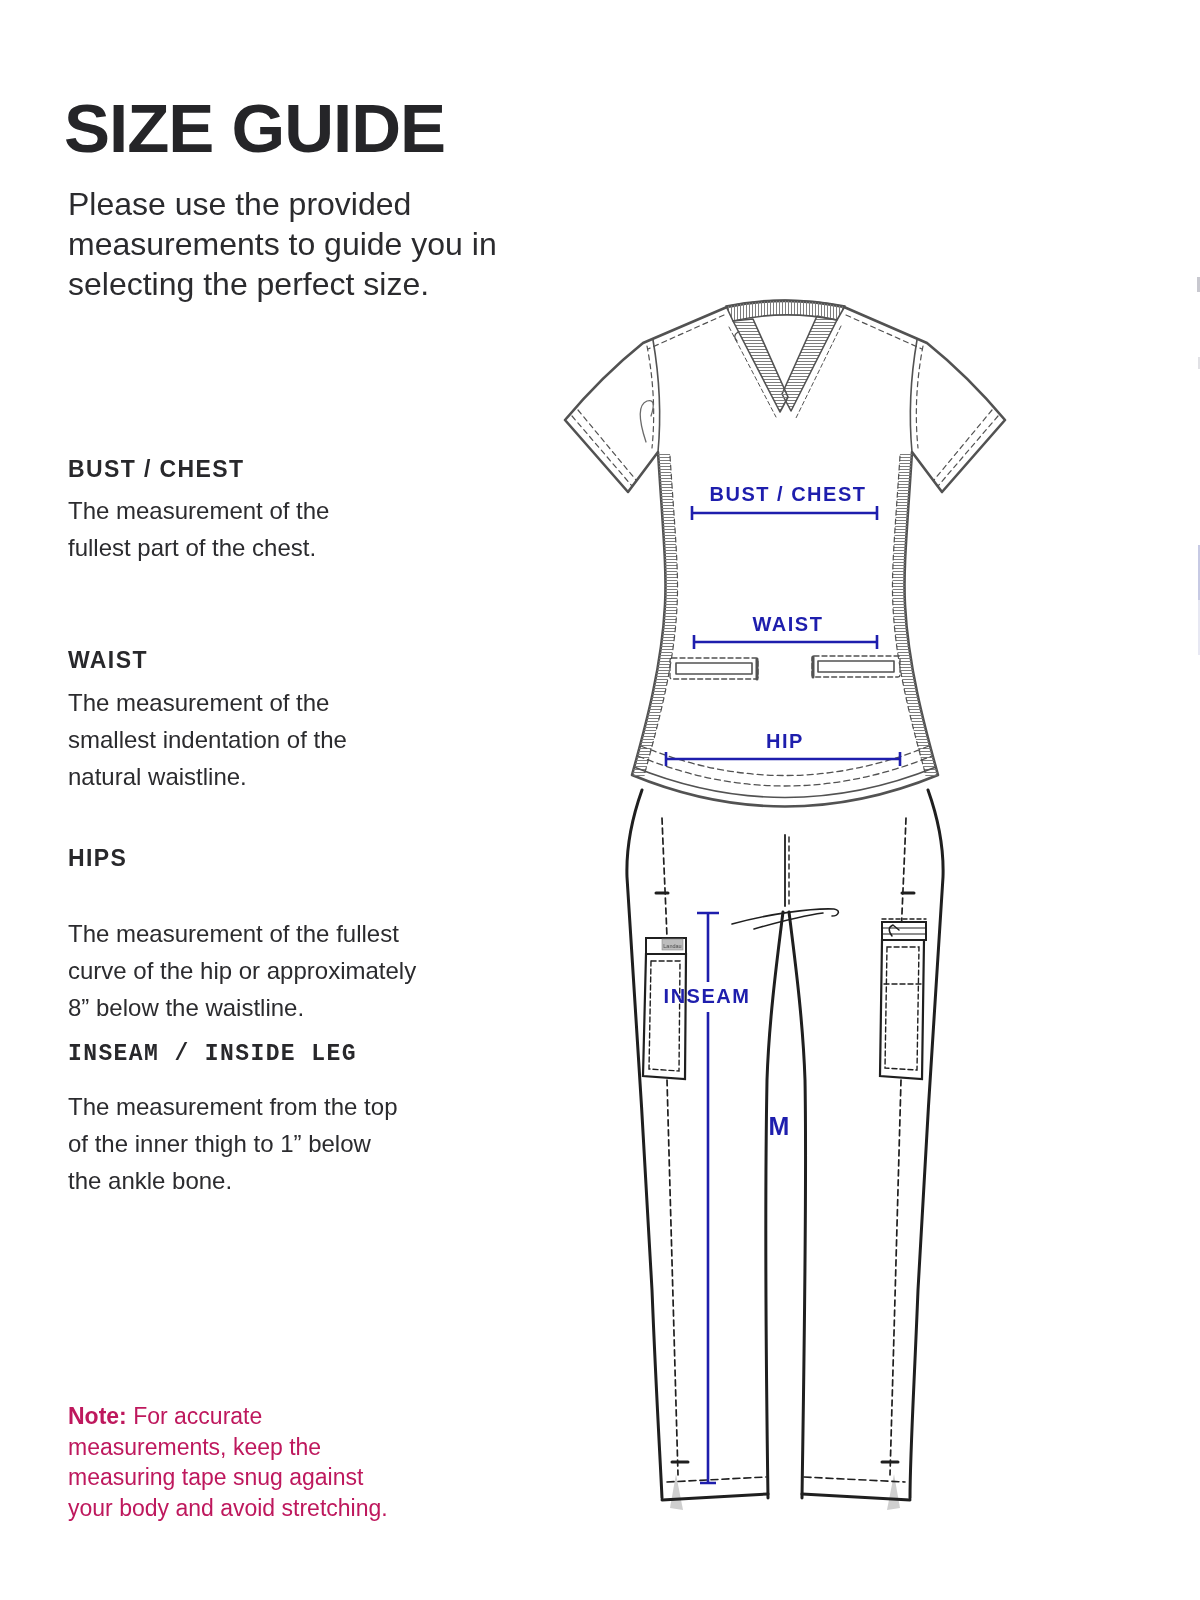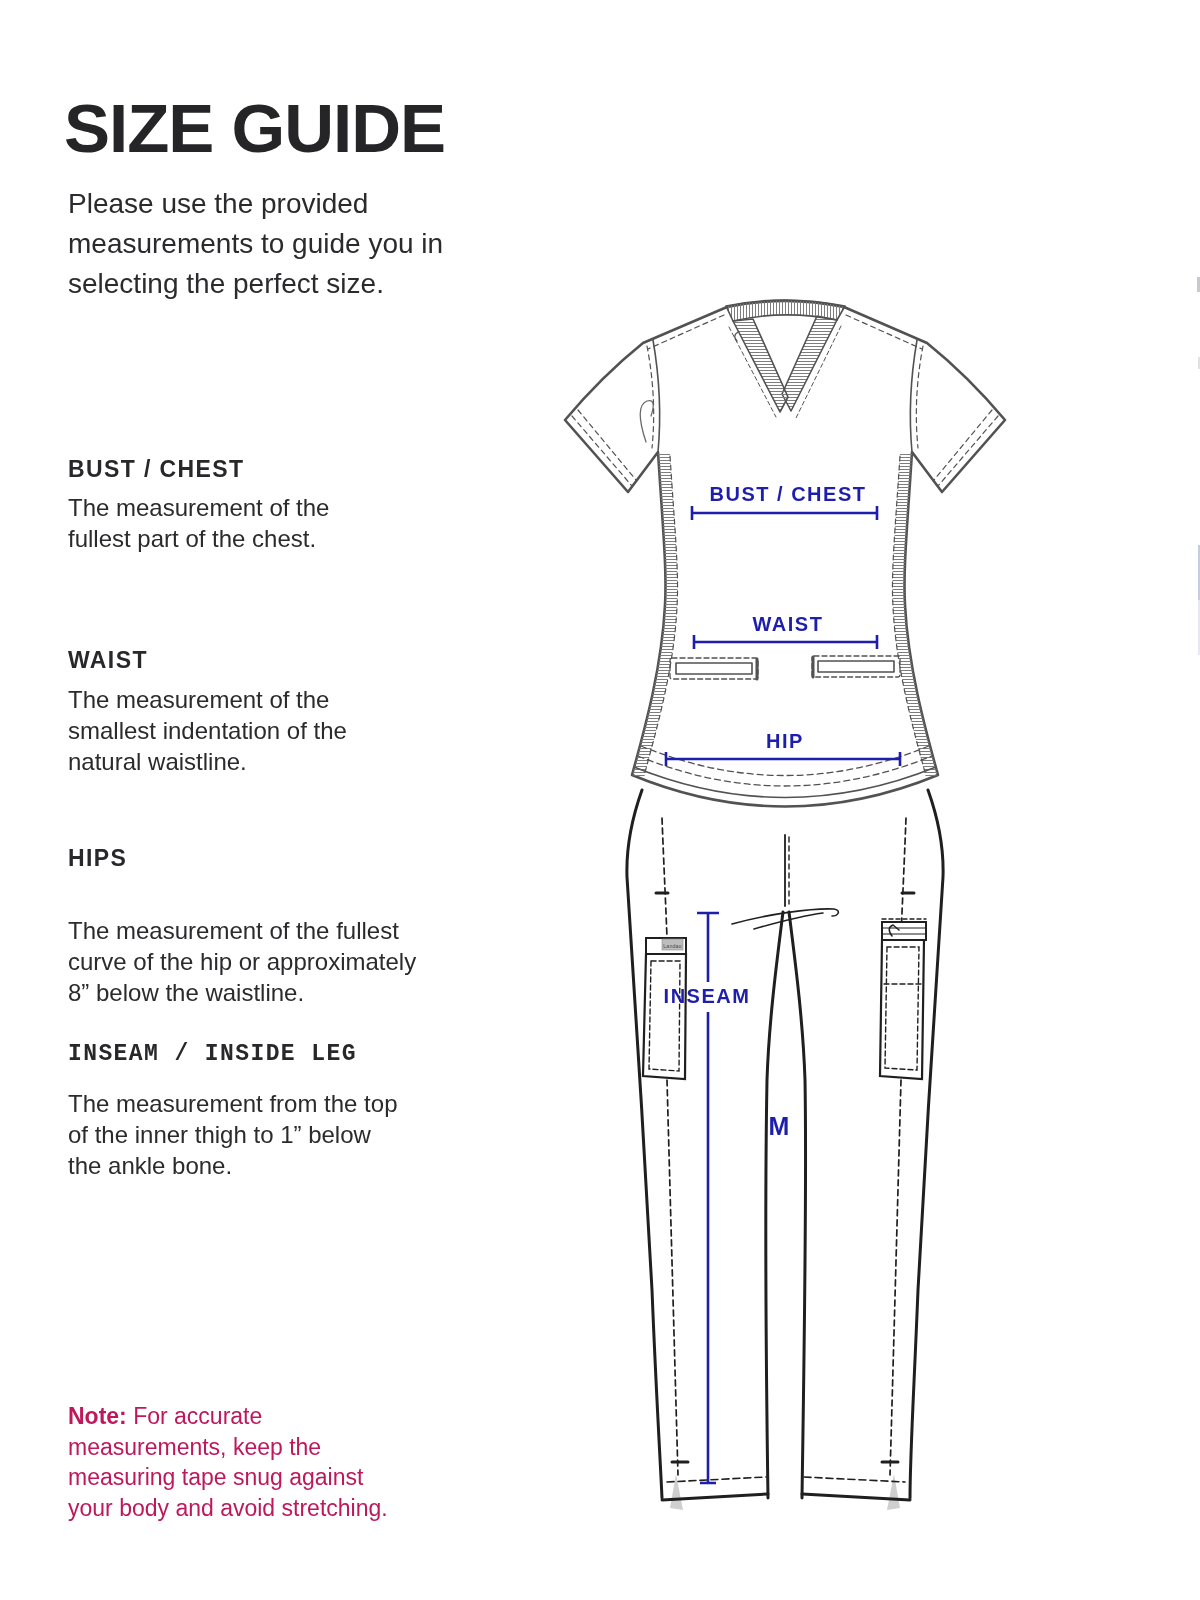--- a/index.html
+++ b/index.html
@@ -6,29 +6,29 @@
   body{
     width:1200px;height:1600px;position:relative;background:#ffffff;
     font-family:"Liberation Sans", sans-serif;color:#2b2b2b;overflow:hidden;
   }
   .abs{position:absolute;}
   .page-title{
     left:64px;top:74px;font-size:69px;font-weight:bold;letter-spacing:-1px;
     color:#252528;line-height:1;margin-top:20px;
   }
   .intro{
-    left:68px;top:184px;font-size:28px;line-height:40px;color:#2b2b2e;
+    left:68px;top:184px;font-size:32px;line-height:40px;color:#2b2b2e;
     white-space:pre-line;
   }
   .sec-head{
     left:68px;font-size:23px;font-weight:bold;letter-spacing:1.4px;
     color:#28282b;line-height:28px;
   }
   .sec-body{
-    left:68px;font-size:24px;line-height:31px;color:#2b2b2e;white-space:pre-line;
+    left:68px;font-size:24px;line-height:37px;color:#2b2b2e;white-space:pre-line;
   }
   .note{
     left:68px;top:1401px;font-size:23px;line-height:30.5px;color:#be185d;
   }
   .note .note-label{font-weight:bold;}
   .note .note-text{white-space:pre-line;}
   .diagram{left:520px;top:270px;width:500px;height:1280px;}
   .edge-frag{position:absolute;right:0;}
   svg text{font-family:"Liberation Sans", sans-serif;}
 </style>

